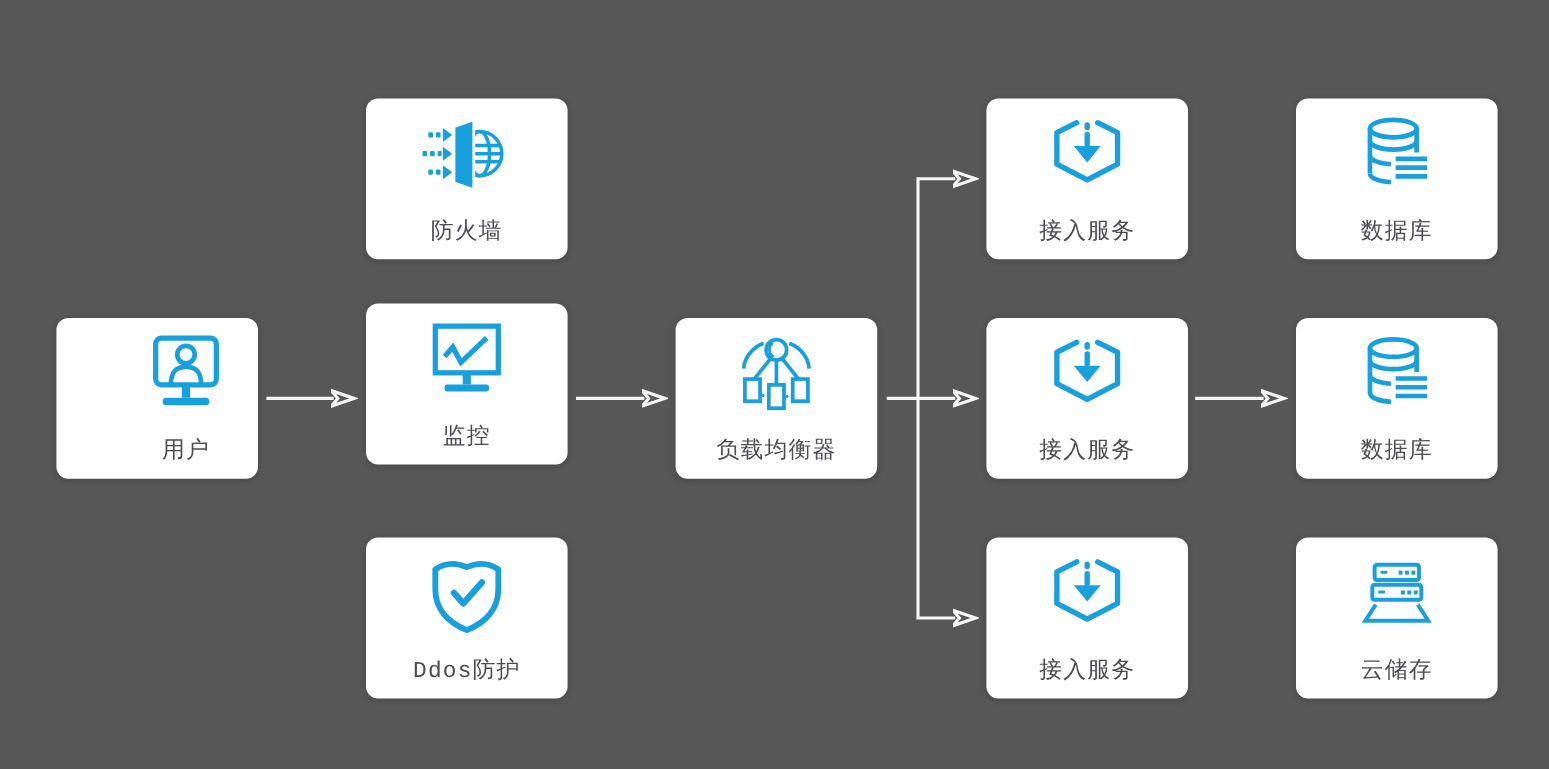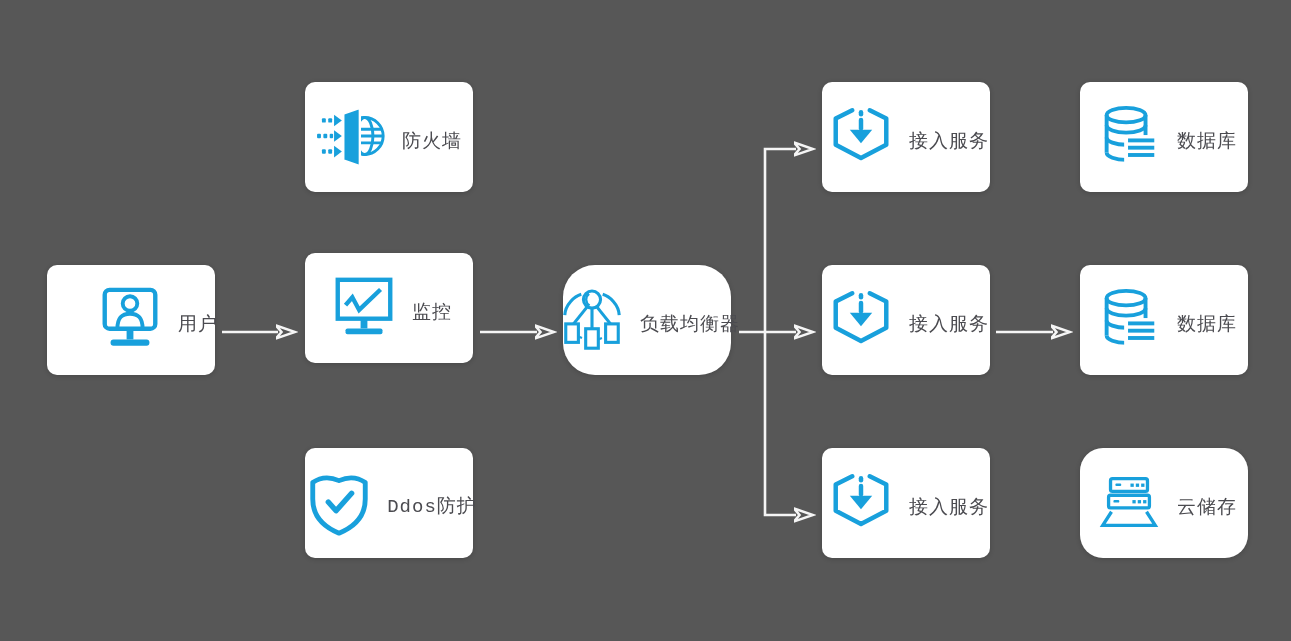--- a/index.html
+++ b/index.html
@@ -5,22 +5,22 @@
   :root{
     --background:#575757; --card:#ffffff; --accent:#18a0dc;
     --arrow:#f5f5f5; --label:#4b4b50;
   }
   *{margin:0;padding:0;box-sizing:border-box;}
   body{background:var(--background);font-family:"Liberation Sans","DejaVu Sans",sans-serif;}
   #canvas{position:relative;width:1291px;height:641px;background:var(--background);overflow:hidden;}
   .arrows{position:absolute;left:0;top:0;z-index:1;}
   .arrows path{stroke:var(--arrow);stroke-width:2.6;fill:none;}
   .node{
-    position:absolute;width:168px;height:110px;background:var(--card);
-    border-radius:10px;z-index:2;display:flex;flex-direction:row;
+    position:absolute;width:168px;height:134px;background:var(--card);
+    border-radius:10px;z-index:2;display:flex;flex-direction:column;
     align-items:center;justify-content:center;box-shadow:0 1px 5px rgba(0,0,0,0.18);gap:10px;
   }
   .node-icon{width:76px;height:70px;display:flex;align-items:center;justify-content:center;}
   .node-icon svg{width:76px;height:70px;overflow:visible;}
   .node-label{
     margin-top:8px;font-size:19px;color:var(--label);letter-spacing:1px;
     line-height:22px;text-align:center;white-space:nowrap;
   }
   
   .s{stroke:var(--accent);fill:none;}
@@ -104,21 +104,21 @@
   <div class="node" style="left:305px;top:448px;font-family:Liberation Mono, monospace;">
     <span class="node-icon">
       <svg viewBox="0 0 76 72">
         <path class="s" d="M11,15 Q23,6.5 38,13 Q53,6.5 65,15 L65,32 C65,49 54,60.5 38,67 C22,60.5 11,49 11,32 Z" stroke-width="5" stroke-linejoin="round"></path>
         <polyline class="s" points="27,35 35,44 51,26" stroke-width="5.5" stroke-linecap="round" stroke-linejoin="round"></polyline>
       </svg>
     </span>
     <div class="node-label">Ddos防护</div>
   </div>
 
-  <div class="node" style="left:563px;top:265px;border-radius:32px;">
+  <div class="node" style="left:563px;top:265px;">
     <span class="node-icon">
       <svg viewBox="0 0 76 72">
         <g class="s" stroke-width="3.2">
           <circle cx="38" cy="15" r="8.8"></circle>
           <path d="M35,9 a7.2,7.2 0 0 0 0.5,12" stroke-width="2.4"></path>
           <path d="M10,31 C10.5,20 20,11.5 27,9.5"></path>
           <path d="M66,31 C65.5,20 56,11.5 49,9.5"></path>
           <line x1="33" y1="22.5" x2="19" y2="40"></line>
           <line x1="38" y1="24" x2="38" y2="45"></line>
           <line x1="43" y1="22.5" x2="57" y2="40"></line>
@@ -208,21 +208,21 @@
         <g class="s" stroke-width="4">
           <line x1="37" y1="39.5" x2="64" y2="39.5"></line>
           <line x1="37" y1="47" x2="64" y2="47"></line>
           <line x1="37" y1="54.5" x2="64" y2="54.5"></line>
         </g>
       </svg>
     </span>
     <div class="node-label">数据库</div>
   </div>
 
-  <div class="node" style="left:1080px;top:448px;border-radius:23px;">
+  <div class="node" style="left:1080px;top:448px;">
     <span class="node-icon">
       <svg viewBox="0 0 76 72">
         <g class="s" stroke-width="3.4">
           <rect x="19" y="11" width="38" height="13" rx="2"></rect>
           <rect x="17" y="28" width="42" height="13" rx="2"></rect>
           <path d="M20,45 L11,59 L65,59 L56,45"></path>
         </g>
         <g class="f">
           <rect x="24" y="16" width="6" height="2.6" rx="1"></rect>
           <rect x="39.5" y="16" width="3.4" height="3.4"></rect>

